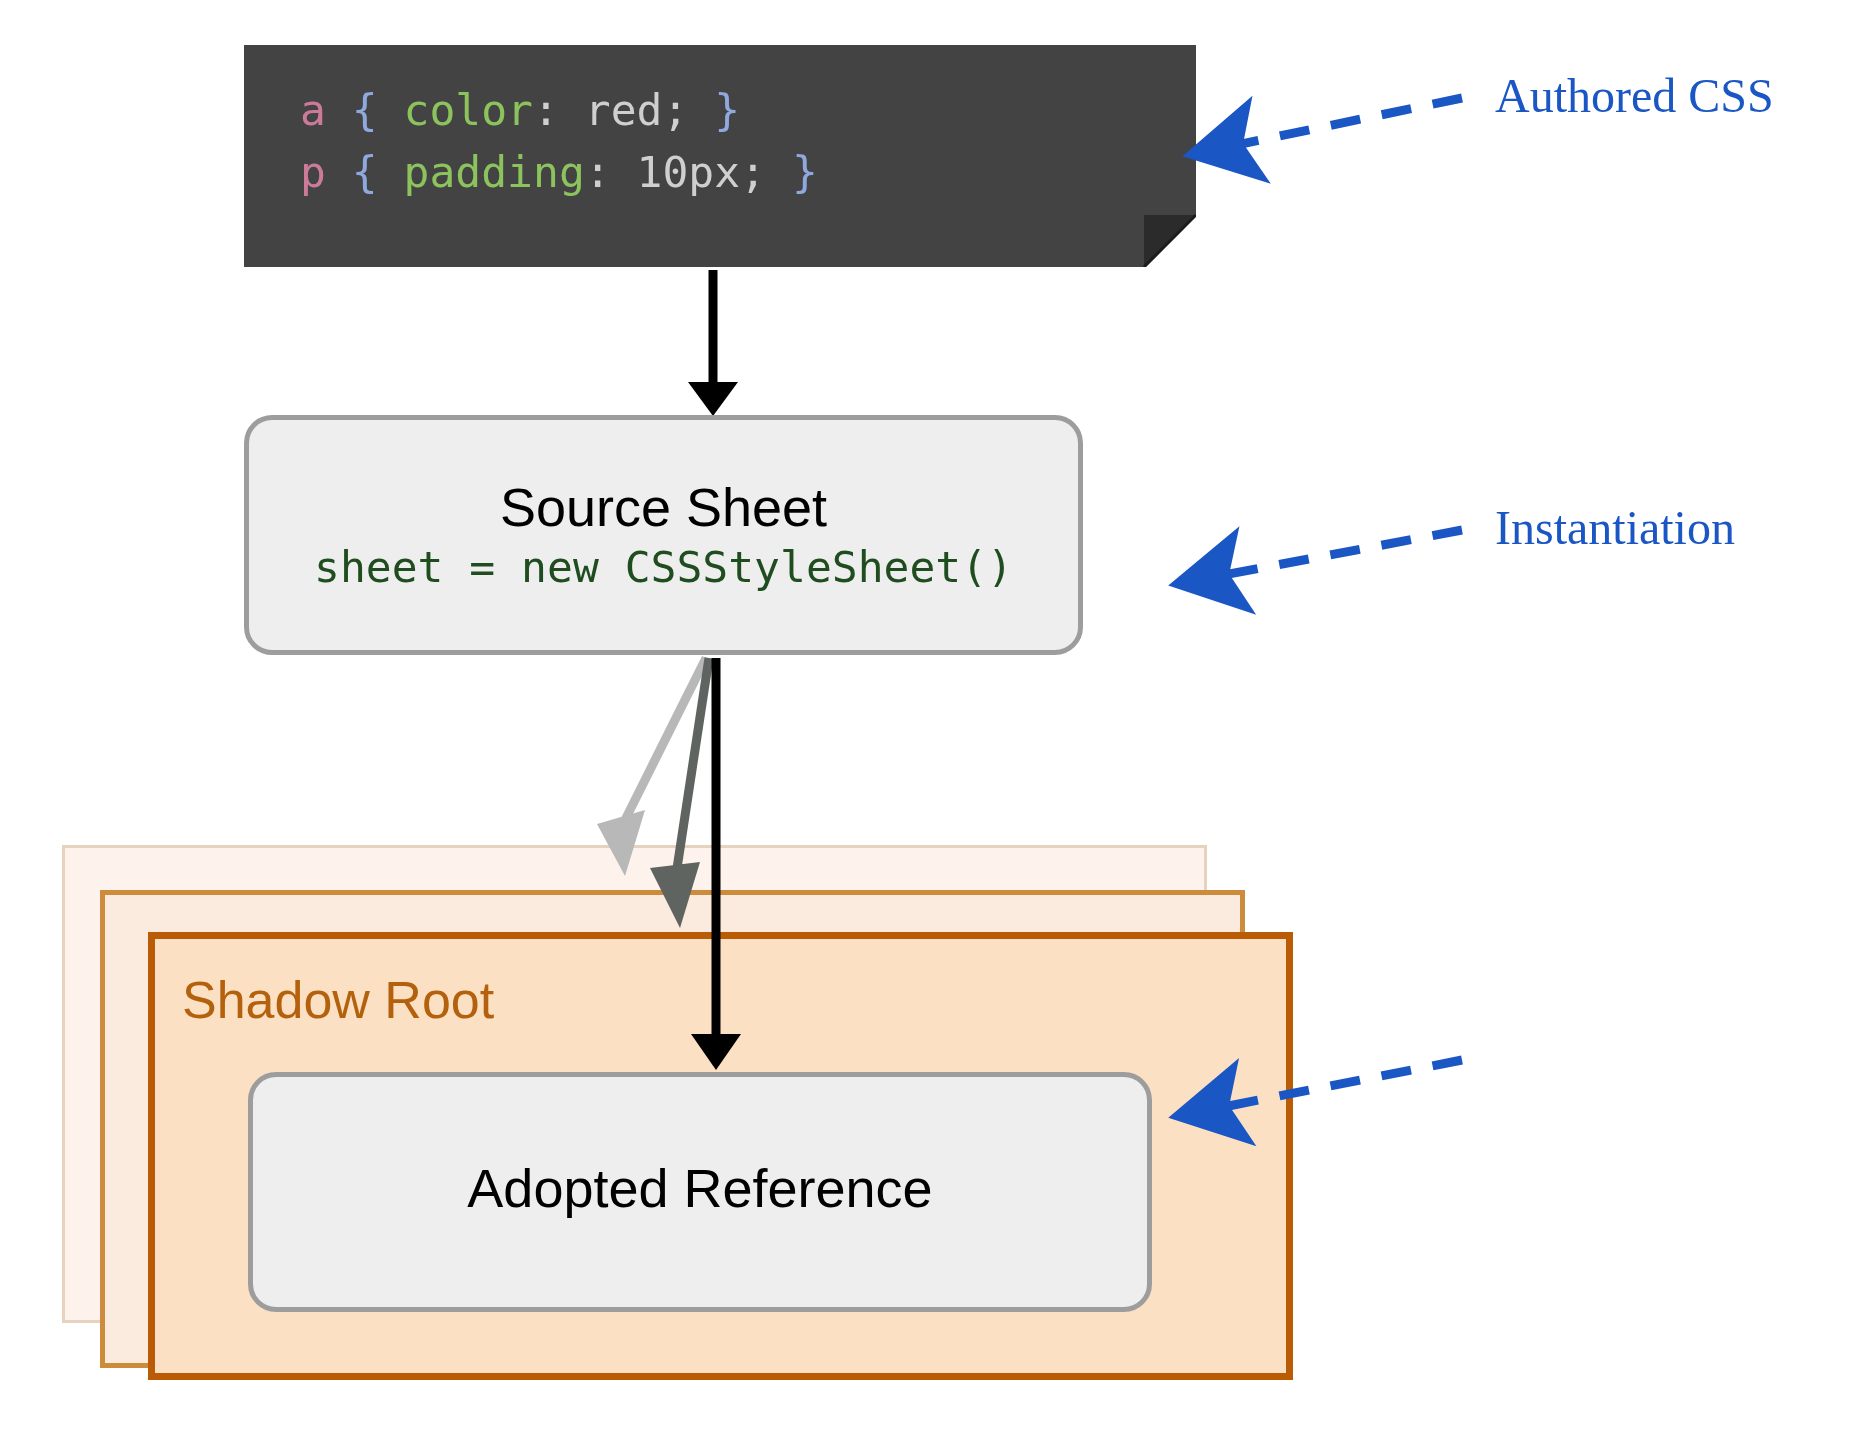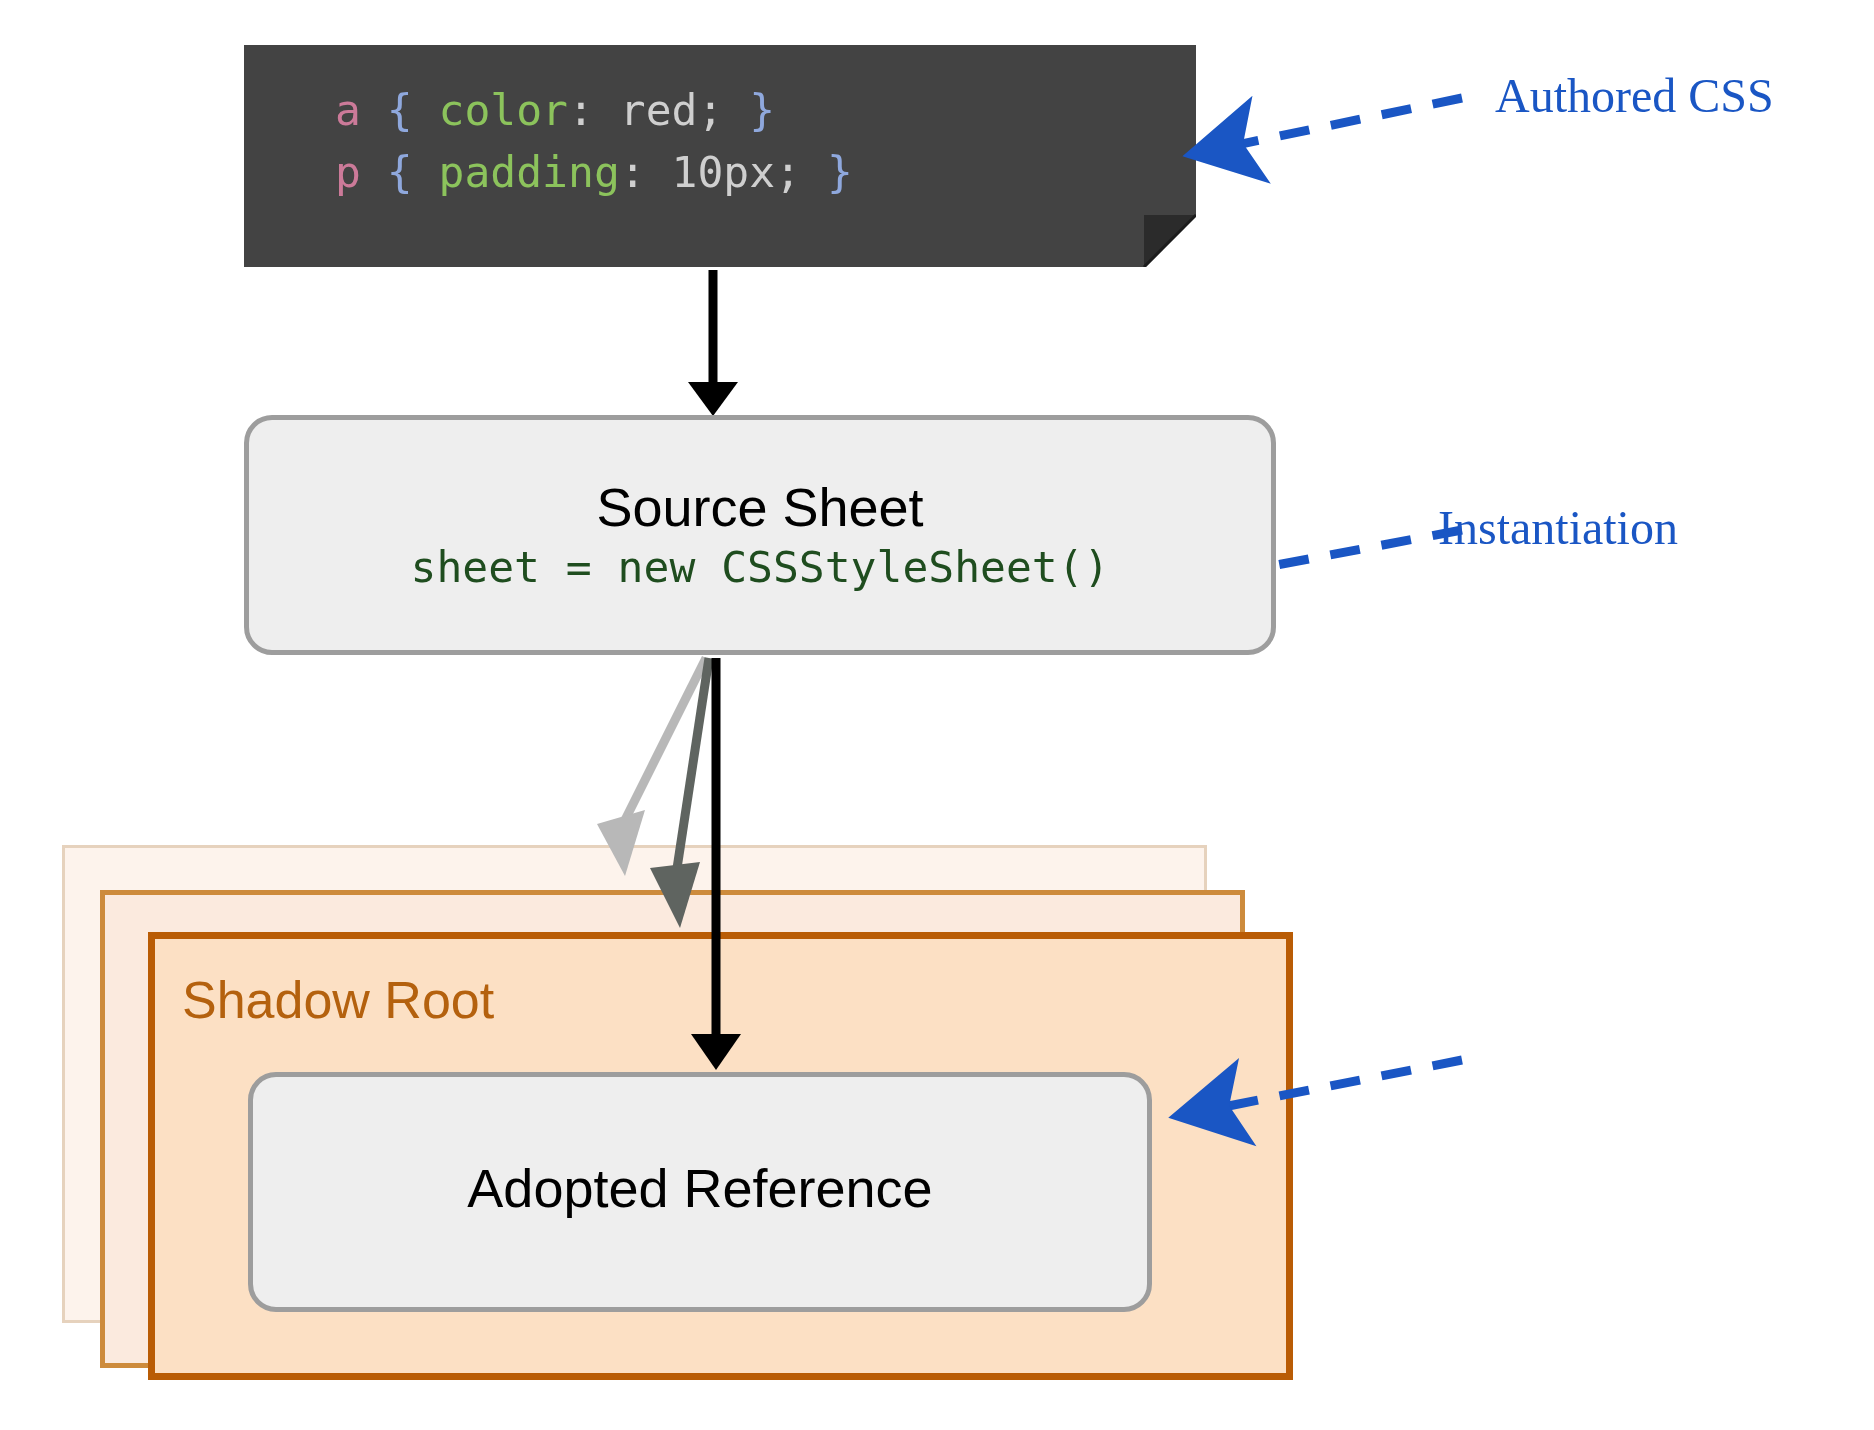--- a/index.html
+++ b/index.html
@@ -42,21 +42,20 @@
   }
   .code-text {
     position: absolute;
     left: 56px;
     top: 34px;
     font-family: "DejaVu Sans Mono", "Liberation Mono", monospace;
     font-size: 43px;
     line-height: 62px;
     white-space: pre;
     letter-spacing: 0px;
-    margin-left: 35px;
   }
   .tok-sel   { color: #cc7a99; }
   .tok-brace { color: #8fa8dd; }
   .tok-prop  { color: #8cc35c; }
   .tok-val   { color: #cfcfcf; }
 
   
   .node {
     position: absolute;
     background: #eeeeee;
@@ -79,21 +78,21 @@
   .node .code {
     font-family: "DejaVu Sans Mono", "Liberation Mono", monospace;
     font-size: 43px;
     color: #1f4d1f;
     line-height: 1.1;
     white-space: nowrap;
   }
   #node-source-sheet {
     left: 244px;
     top: 415px;
-    width: 1032px;
+    width: 839px;
     height: 240px;
   }
   #node-adopted-reference {
     left: 248px;
     top: 1072px;
     width: 904px;
     height: 240px;
   }
 
   
@@ -137,21 +136,21 @@
 
   
   .annot-label {
     position: absolute;
     font-family: Liberation Serif, serif;
     font-size: 48px;
     color: #1a56c4;
     white-space: nowrap;
   }
   #annot-authored-css   { left: 1495px; top: 68px; }
-  #annot-instantiation  { left: 1438px; top: 500px; }
+  #annot-instantiation  { left: 1495px; top: 500px; }
   #annot-application    { left: 1495px; top: 1030px; }
 </style>
 </head>
 <body>
 
 <div id="stage">
 
   <div class="code-note">
     <svg class="shape" viewBox="0 0 952 222">
       <path d="M0,0 L952,0 L952,170 L900,222 L0,222 Z" fill="#434343"></path>

